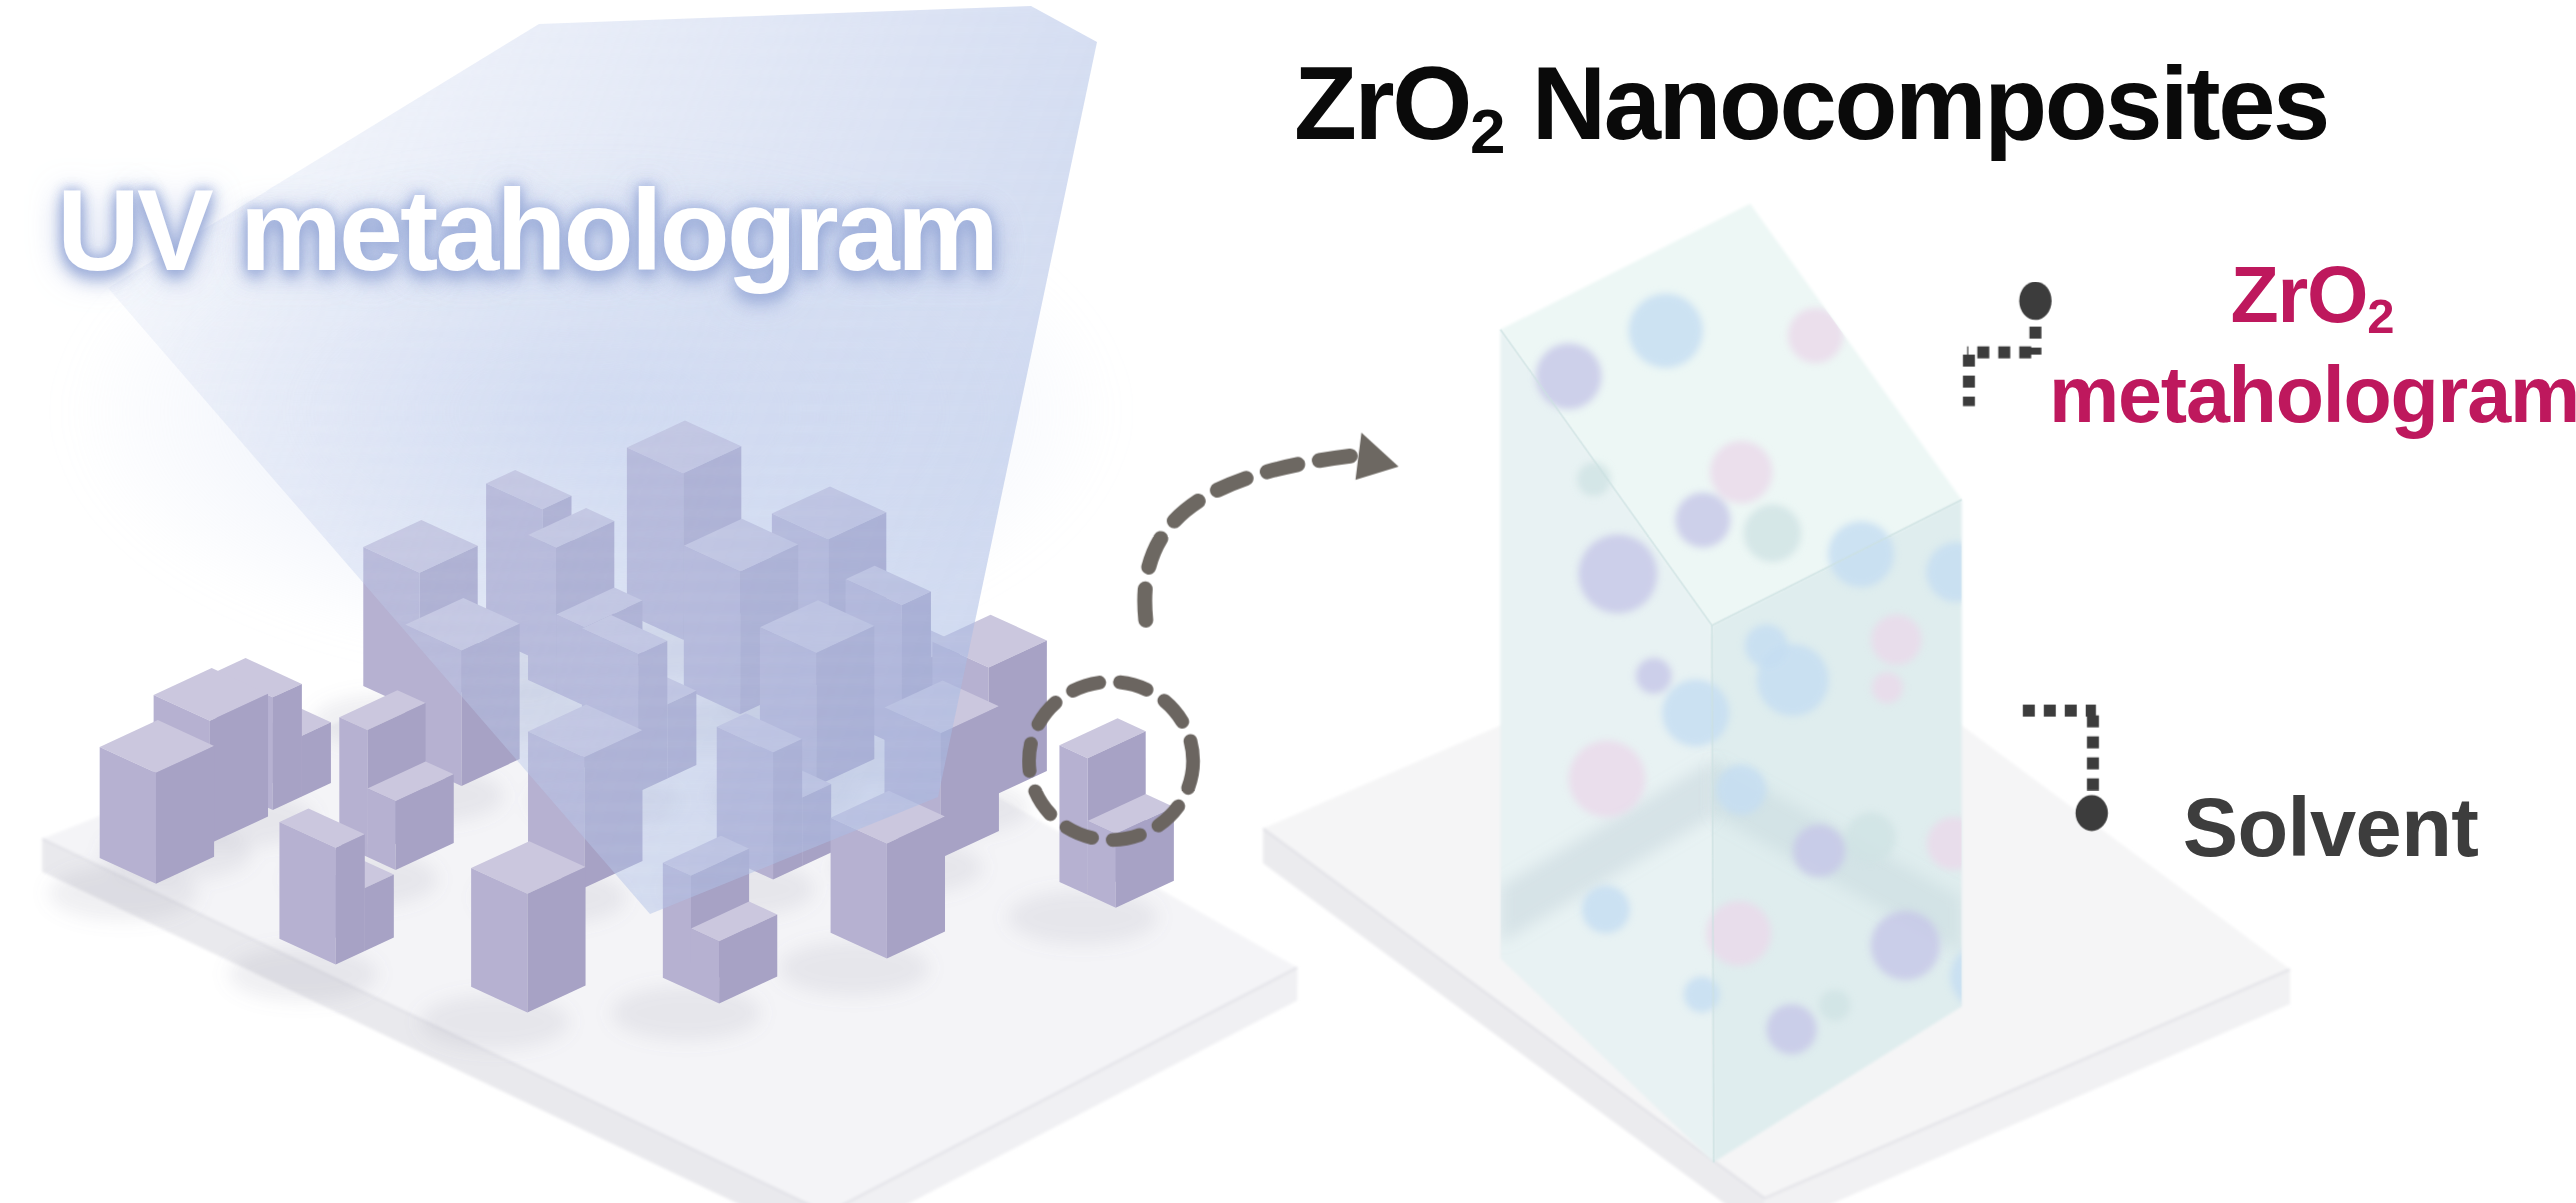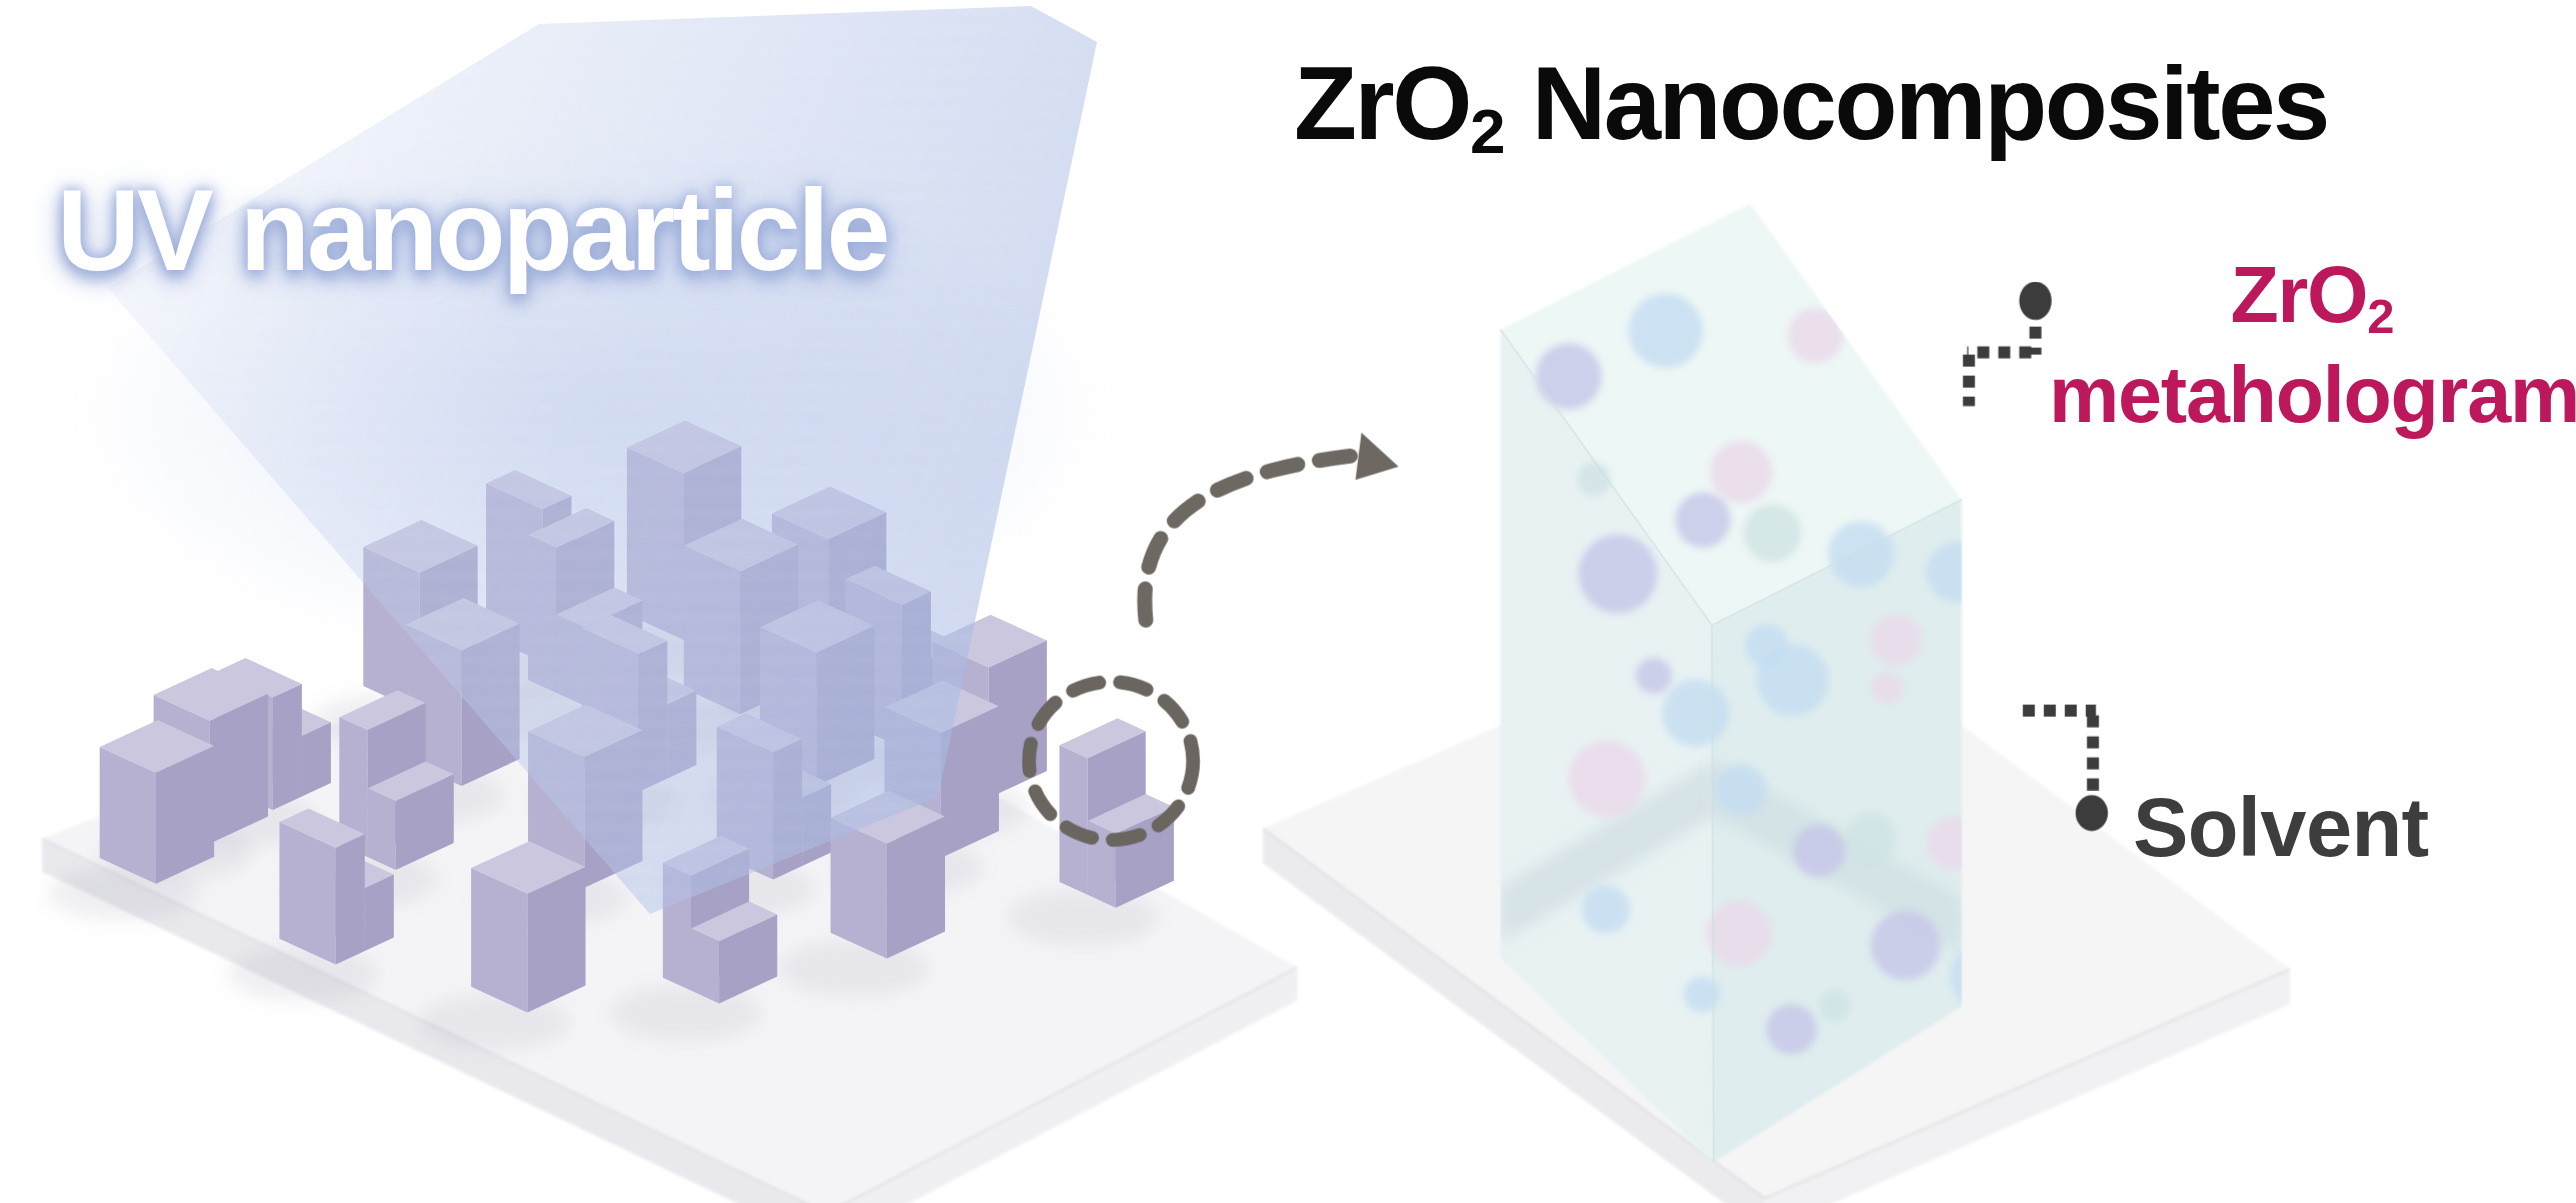--- a/index.html
+++ b/index.html
@@ -15,21 +15,21 @@
           linear-gradient(112deg, rgba(206,216,241,0.10) 4%, rgba(168,186,228,0.44) 52%, rgba(143,166,219,0.60) 92%);
         filter:blur(3.6px);}
   .uv-text{position:absolute;left:57px;top:173px;z-index:5;white-space:nowrap;
         font-size:115px;font-weight:700;letter-spacing:-3px;color:#ffffff;line-height:1;
         text-shadow:0 8.4px 15.6px rgba(150,168,214,0.95), 0 0 13px rgba(168,183,223,0.85),
                     0 3.6px 33px rgba(158,175,220,0.75), 0 -2.4px 10.8px rgba(175,190,228,0.55);}
   .title{position:absolute;left:1294px;top:52px;width:1222px;z-index:5;text-align:left;
         font-size:103px;font-weight:700;letter-spacing:-2.4px;color:#0a0a0a;line-height:1;white-space:nowrap;}
   .np-label{position:absolute;left:2049px;top:250px;width:527px;z-index:5;text-align:center;
         font-size:79px;font-weight:700;letter-spacing:-1.2px;color:#be185d;line-height:89px;}
-  .solvent-label{position:absolute;left:2133px;top:786px;width:395px;z-index:5;
+  .solvent-label{position:absolute;left:2133px;top:786px;width:395px;z-index:5;text-align:center;
         font-size:83px;font-weight:700;letter-spacing:-0.6px;color:#3d3d3d;line-height:1;}
   .sub{font-size:0.62em;position:relative;top:0.22em;letter-spacing:0;}
 </style>
 </head>
 <body>
 
 <div class="stage">
   <div class="glow"></div>
   <svg id="scene" viewBox="0 0 4299 2008">
       <defs>
@@ -288,21 +288,21 @@
         <ellipse cx="3397" cy="502" rx="27" ry="32" fill="#3c3c3c"></ellipse>
       </g>
       <g>
         <path d="M 3376 1186 L 3498 1186" fill="none" stroke="#3c3c3c" stroke-width="20" stroke-dasharray="20 15"></path>
         <path d="M 3493 1194 L 3493 1324" fill="none" stroke="#3c3c3c" stroke-width="20" stroke-dasharray="20 15"></path>
         <ellipse cx="3491" cy="1357" rx="27" ry="30" fill="#3c3c3c"></ellipse>
       </g>
     </svg>
   <div class="beam" id="beam" style="clip-path: polygon(108px 288px, 539px 24px, 1031px 6px, 1097px 42px, 938px 797px, 650px 914px);"></div>
 
-  <div class="uv-text">UV nanoparticle</div>
+  <div class="uv-text">UV metahologram</div>
 
   <div class="title"><span>ZrO</span><span class="sub">2</span><span> Nanocomposites</span></div>
 
   <div class="np-label">
     <div><span>ZrO</span><span class="sub">2</span></div>
     <div>metahologram</div>
   </div>
 
   <div class="solvent-label">Solvent</div>
 </div>

